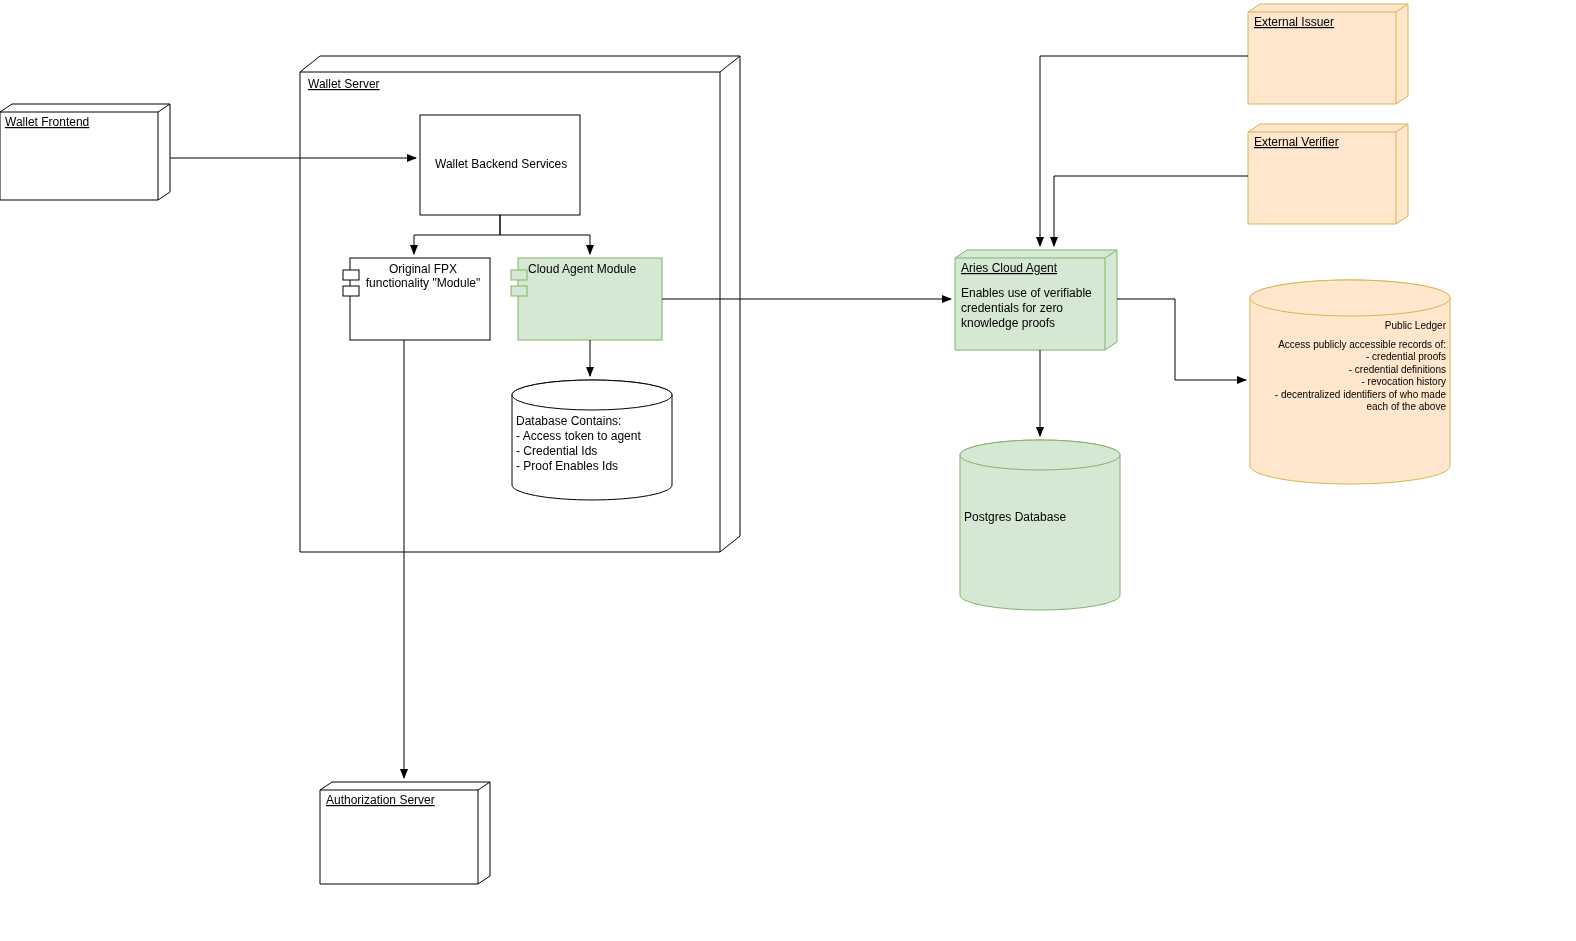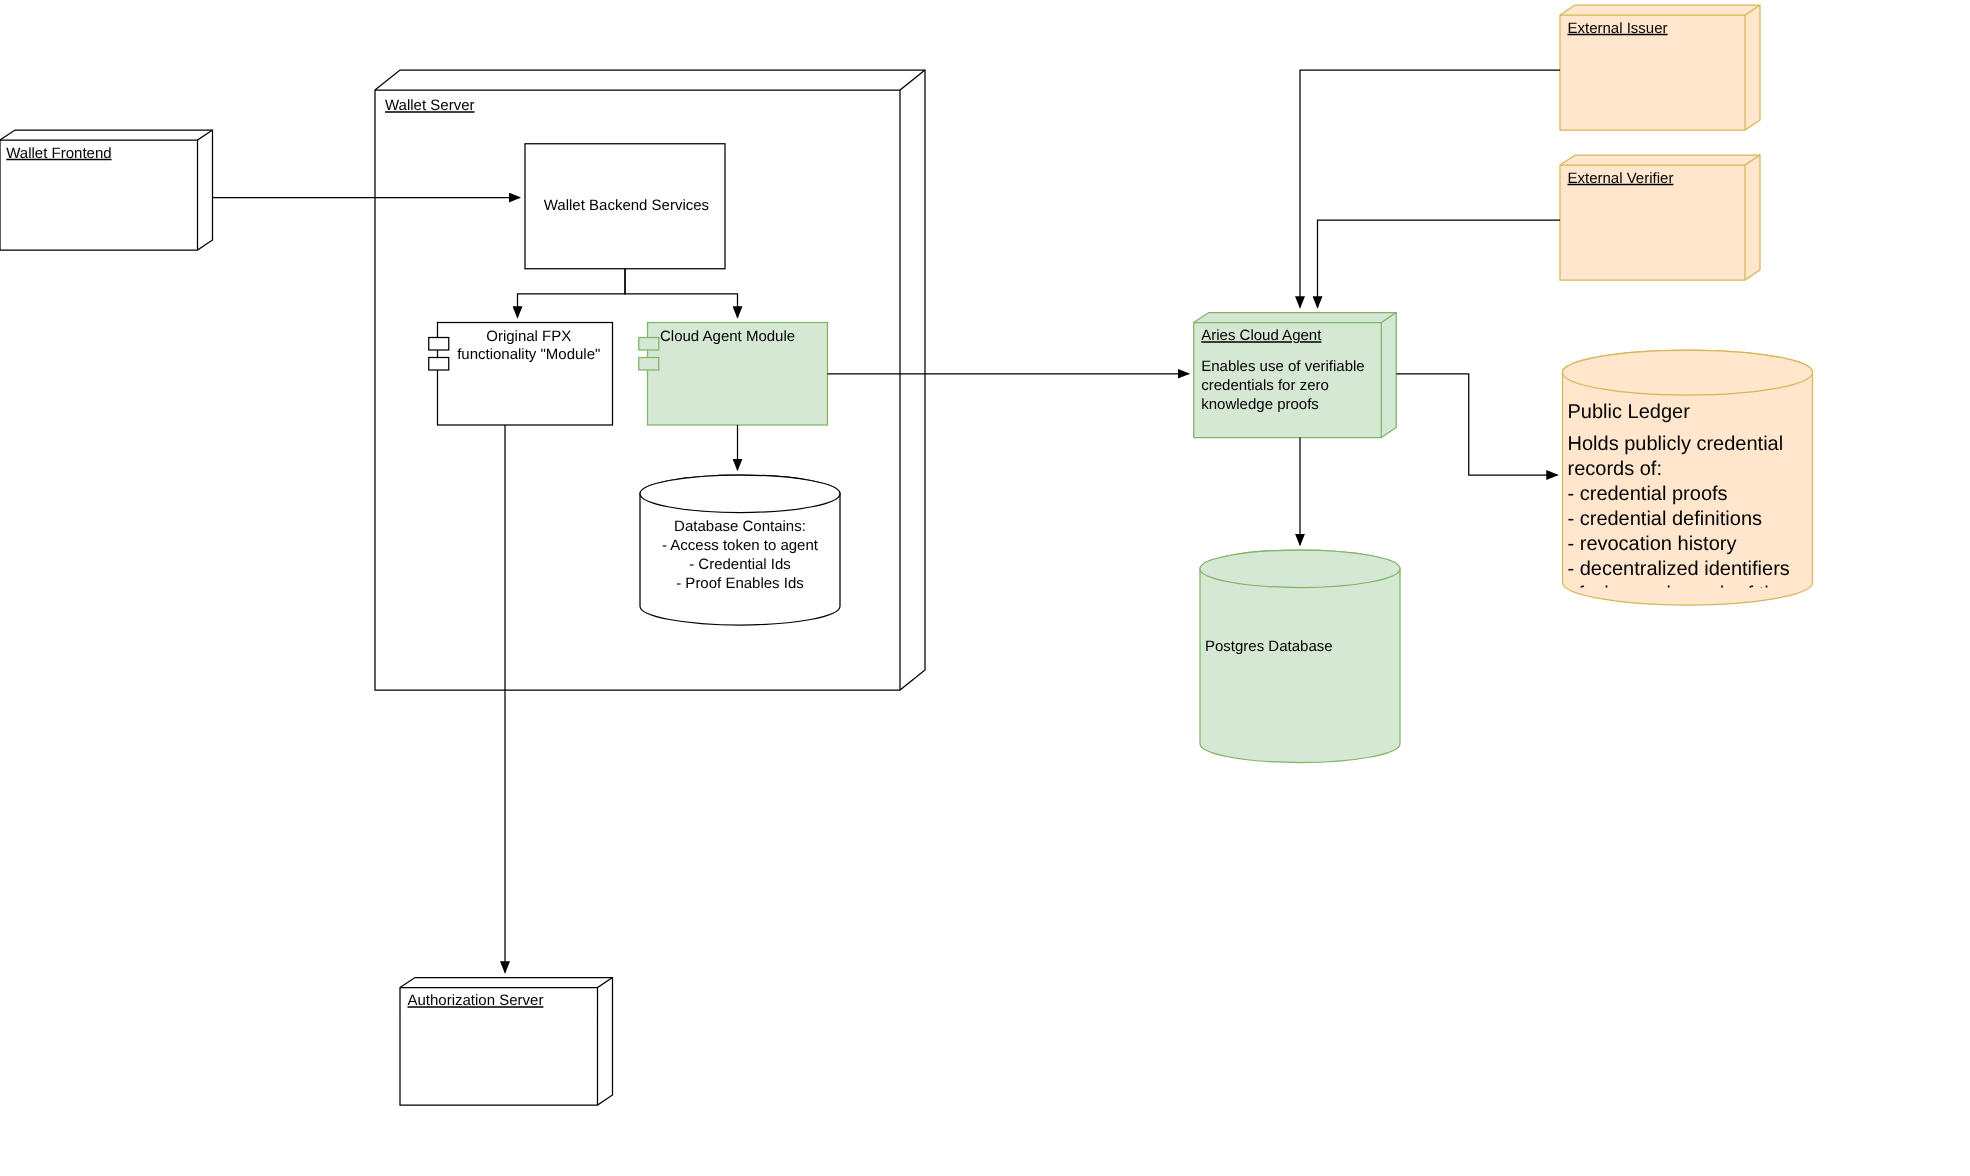--- a/index.html
+++ b/index.html
@@ -55,21 +55,21 @@
     <div xmlns="http://www.w3.org/1999/xhtml" style="font-size:12px;text-align:left;line-height:1.2">
       <span>Cloud Agent Module</span>
     </div>
   </foreignObject>
 </g>
 
 <g>
   <path d="M512,395 a80,15 0 0,1 160,0 v90 a80,15 0 0,1 -160,0 Z" fill="#fff" stroke="#000"></path>
   <ellipse cx="592" cy="395" rx="80" ry="15" fill="#fff" stroke="#000"></ellipse>
   <foreignObject x="516" y="414" width="152" height="80">
-    <div xmlns="http://www.w3.org/1999/xhtml" style="font-size:12px;text-align:center;line-height:1.25">
+    <div xmlns="http://www.w3.org/1999/xhtml" style="font-size:12px;line-height:1.25">
       <div>Database Contains:</div>
       <div>- Access token to agent</div>
       <div>- Credential Ids</div>
       <div>- Proof Enables Ids</div>
     </div>
   </foreignObject>
 </g>
 
 <g>
   <polygon points="320,790 332,782 490,782 490,876 478,884 320,884" fill="#fff" stroke="#000"></polygon>
@@ -111,23 +111,23 @@
   <polygon points="1248,132 1260,124 1408,124 1408,216 1396,224 1248,224" fill="#ffe6cc" stroke="#d6b656"></polygon>
   <polyline points="1248,132 1396,132 1408,124" fill="none" stroke="#d6b656"></polyline>
   <line x1="1396" y1="132" x2="1396" y2="224" stroke="#d6b656"></line>
   <text class="lbl underline" x="1254" y="146">External Verifier</text>
 </g>
 
 <g>
   <path d="M1250,298 a100,18 0 0,1 200,0 v168 a100,18 0 0,1 -200,0 Z" fill="#ffe6cc" stroke="#d6b656"></path>
   <ellipse cx="1350" cy="298" rx="100" ry="18" fill="#ffe6cc" stroke="#d6b656"></ellipse>
   <foreignObject x="1254" y="320" width="192" height="150">
-    <div xmlns="http://www.w3.org/1999/xhtml" style="font-size:16px;text-align:left;line-height:1.25">
+    <div xmlns="http://www.w3.org/1999/xhtml" style="font-size:10px;text-align:right;line-height:1.25">
       <div style="margin-bottom:6px">Public Ledger</div>
-      <div>Holds publicly credential records of:</div>
+      <div>Access publicly accessible records of:</div>
       <div>- credential proofs</div>
       <div>- credential definitions</div>
       <div>- revocation history</div>
       <div>- decentralized identifiers of who made each of the above</div>
     </div>
   </foreignObject>
 </g>
 
 <g stroke="#000" fill="none">
 

